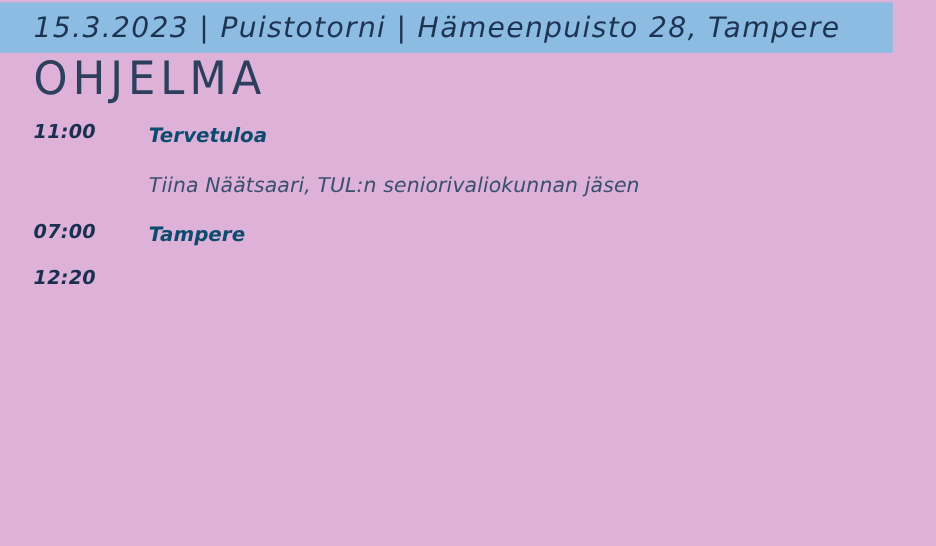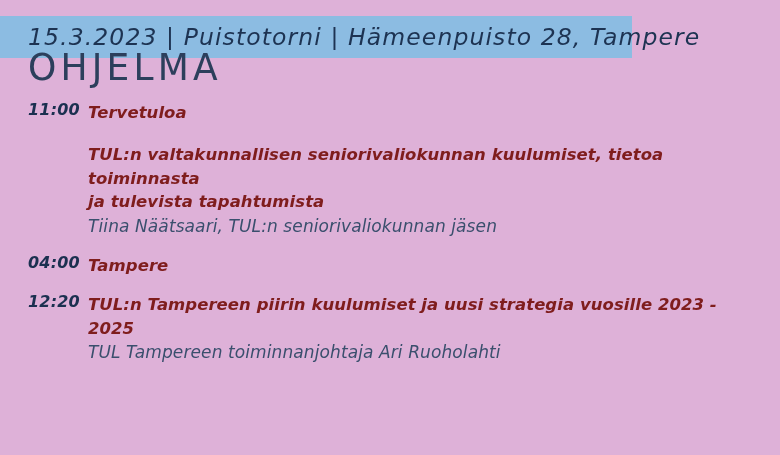--- a/index.html
+++ b/index.html
@@ -19,22 +19,22 @@
     width: 780px;
     height: 455px;
     background: #deb1d8;
     overflow: hidden;
   }
 
   
   #venue-bar {
     position: absolute;
     left: 0;
-    top: 16px;
-    width: 632px;
+    top: 2px;
+    width: 744px;
     height: 42px;
     background: #8cbce2;
     display: flex;
     align-items: center;
   }
   #venue-line {
     margin-left: 28px;
     font-family: "DejaVu Sans", sans-serif;
     font-style: italic;
     font-weight: 400;
@@ -64,20 +64,21 @@
   #schedule {
     position: absolute;
     left: 0;
     top: 101px;
     width: 780px;
   }
   .row {
     position: relative;
     display: flex;
     align-items: flex-start;
+    gap: 36px;
   }
   .row-time {
     width: 60px;
     flex: 0 0 60px;
     margin-left: 28px;
     font-style: italic;
     font-weight: bold;
     font-size: 16px;
     letter-spacing: 0.2px;
     color: #1b3050;
@@ -86,21 +87,21 @@
   }
   .row-body {
     flex: 1 1 auto;
     padding-right: 20px;
   }
   .entry-title {
     font-style: italic;
     font-weight: bold;
     font-size: 16.5px;
     letter-spacing: 0.05px;
-    color: #7f1d1d;
+    color: #0c4a6e;
     line-height: 1.42;
     white-space: pre-line;
   }
   .entry-speaker {
     font-style: italic;
     font-weight: 400;
     font-size: 17px;
     letter-spacing: 0.1px;
     color: #3a4f6d;
     line-height: 1.42;
@@ -127,43 +128,37 @@
       <div class="row-body">
         <div class="entry-title">Tervetuloa</div>
       </div>
     </div>
 
     <div class="gap-lg"></div>
 
     <div class="row">
       <div class="row-time"></div>
       <div class="row-body">
-        <div class="entry-title">TUL:n valtakunnallisen seniorivaliokunnan kuulumiset, tietoa toiminnasta
-ja tulevista tapahtumista</div>
         <div class="entry-speaker">Tiina Näätsaari, TUL:n seniorivaliokunnan jäsen</div>
       </div>
     </div>
 
     <div class="gap-md"></div>
 
     <div class="row">
-      <div class="row-time">04:00</div>
+      <div class="row-time">07:00</div>
       <div class="row-body">
         <div class="entry-title">Tampere</div>
       </div>
     </div>
 
     <div class="gap-md"></div>
 
     <div class="row">
       <div class="row-time">12:20</div>
-      <div class="row-body">
-        <div class="entry-title">TUL:n Tampereen piirin kuulumiset ja uusi strategia vuosille 2023 - 2025</div>
-        <div class="entry-speaker">TUL Tampereen toiminnanjohtaja Ari Ruoholahti</div>
-      </div>
     </div>
 
     <div class="gap-md"></div>
 
     <div class="row">
       <div class="row-time"></div>
       <div class="row-body">
       </div>
     </div>
 

